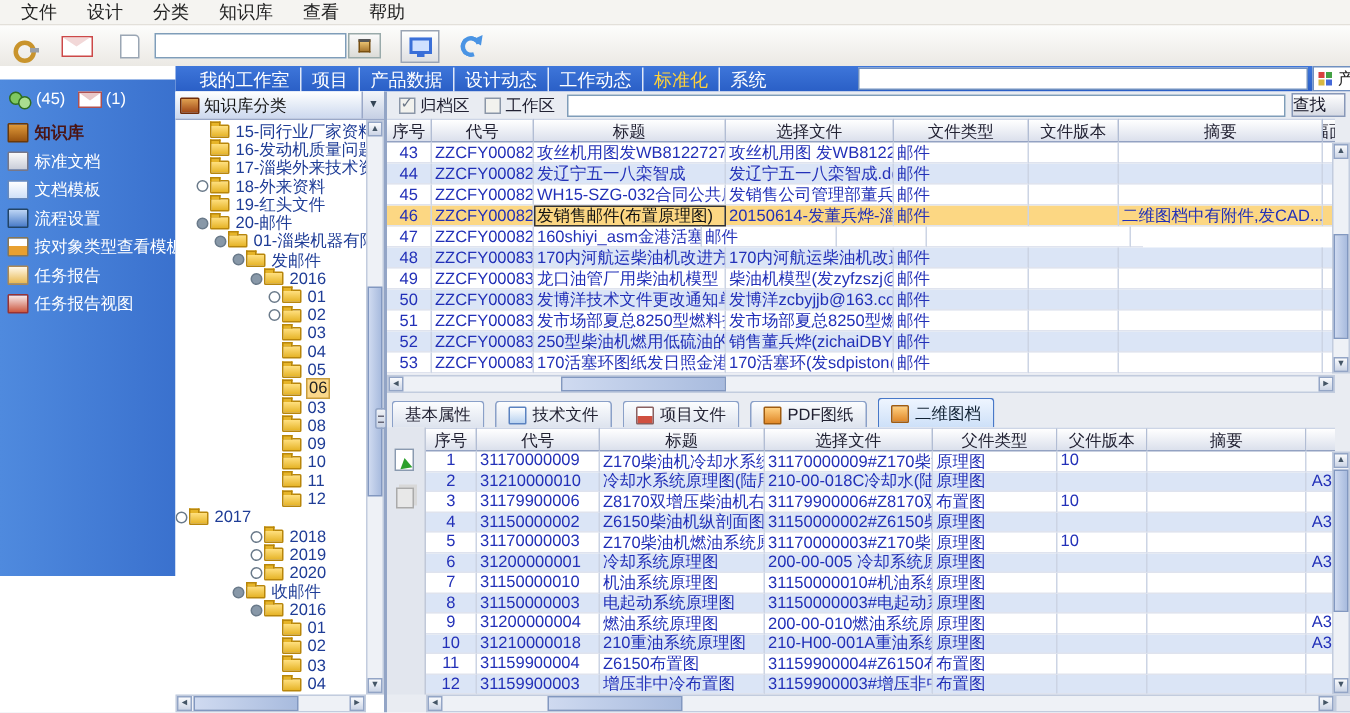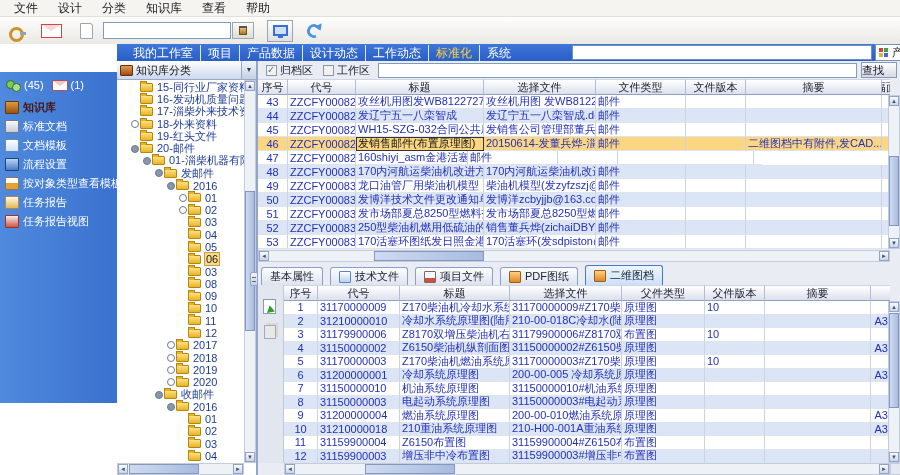--- a/index.html
+++ b/index.html
@@ -36,21 +36,21 @@
   .nav-tab.active{color:#ffd23a}
   .strip-input{position:absolute;left:455px;top:1px;width:300px;height:15px;background:#fff;border:1px solid #7090c0}
   .strip-combo{position:absolute;left:758px;top:0;width:82px;height:17px;background:#fff;border:1px solid #7090c0;color:#222;display:flex;align-items:center;font-size:11px}
   .ic-grid{width:10px;height:10px;margin:0 3px;background:
     linear-gradient(#d84040,#d84040) 0 0/4px 4px no-repeat,
     linear-gradient(#44a044,#44a044) 5px 0/4px 4px no-repeat,
     linear-gradient(#d8b840,#d8b840) 0 5px/4px 4px no-repeat,
     linear-gradient(#4468d8,#4468d8) 5px 5px/4px 4px no-repeat}
 
   
-  .sidebar{position:absolute;left:0;top:72px;width:117px;height:331px;background:linear-gradient(90deg,#4f8ade,#3a71ce);color:#fff;overflow:hidden}
+  .sidebar{position:absolute;left:0;top:53px;width:117px;height:331px;background:linear-gradient(90deg,#4f8ade,#3a71ce);color:#fff;overflow:hidden}
   .sb-top{display:flex;align-items:center;height:26px;padding-left:5px;font-size:11px;color:#fff}
   .ic-users{width:17px;height:13px;position:relative;margin-right:2px}
   .ic-users::before{content:"";position:absolute;left:1px;top:1px;width:7px;height:7px;border-radius:50%;background:#7ec860;border:1px solid #2e6e20}
   .ic-users::after{content:"";position:absolute;left:7px;top:4px;width:7px;height:7px;border-radius:50%;background:#aade90;border:1px solid #2e6e20}
   .ic-env{width:16px;height:11px;background:#fff;border:1px solid #b05050;position:relative;margin:0 3px 0 8px}
   .ic-env::before{content:"";position:absolute;left:0;top:0;border-left:7px solid transparent;border-right:7px solid transparent;border-top:5px solid #e8c8c8}
   .sb-item{display:flex;align-items:center;height:19px;padding-left:5px;white-space:nowrap;overflow:hidden;cursor:default}
   .sb-ic{flex:0 0 14px;width:14px;height:13px;margin-right:4px;border:1px solid #dde6f4;border-radius:1px}
   .sbic-kb{background:linear-gradient(#e09a3a,#9a5410);border-color:#6a3808}
   .sbic-doc{background:linear-gradient(#ffffff,#cfe0f8);border-color:#6688bb}
@@ -327,21 +327,21 @@
       <div class="tnode" style="padding-left: 62px;">
         <span class="tn-handle leaf"></span>
         <span class="tn-folder"></span>
         <span class="tn-label">11</span>
       </div>
       <div class="tnode" style="padding-left: 62px;">
         <span class="tn-handle leaf"></span>
         <span class="tn-folder"></span>
         <span class="tn-label">12</span>
       </div>
-      <div class="tnode" style="padding-left: 50px;">
+      <div class="tnode" style="">
         <span class="tn-handle col"></span>
         <span class="tn-folder"></span>
         <span class="tn-label">2017</span>
       </div>
       <div class="tnode" style="padding-left: 50px;">
         <span class="tn-handle col"></span>
         <span class="tn-folder"></span>
         <span class="tn-label">2018</span>
       </div>
       <div class="tnode" style="padding-left: 50px;">

